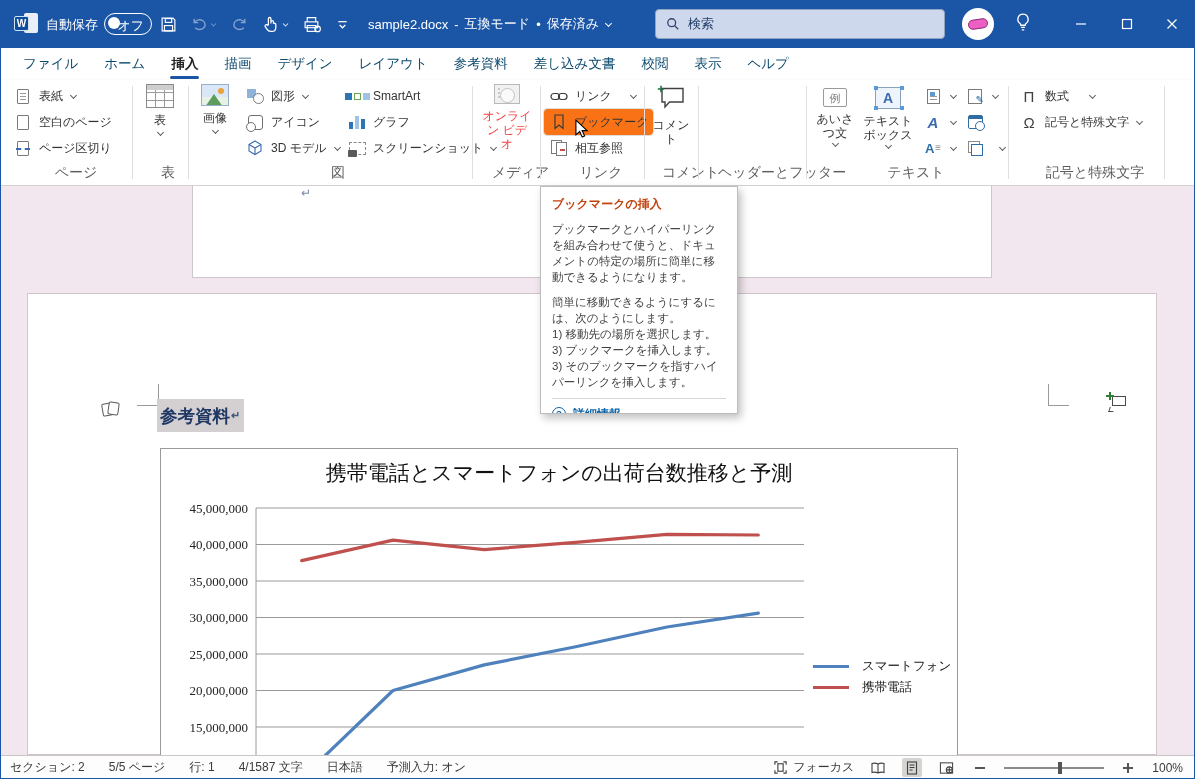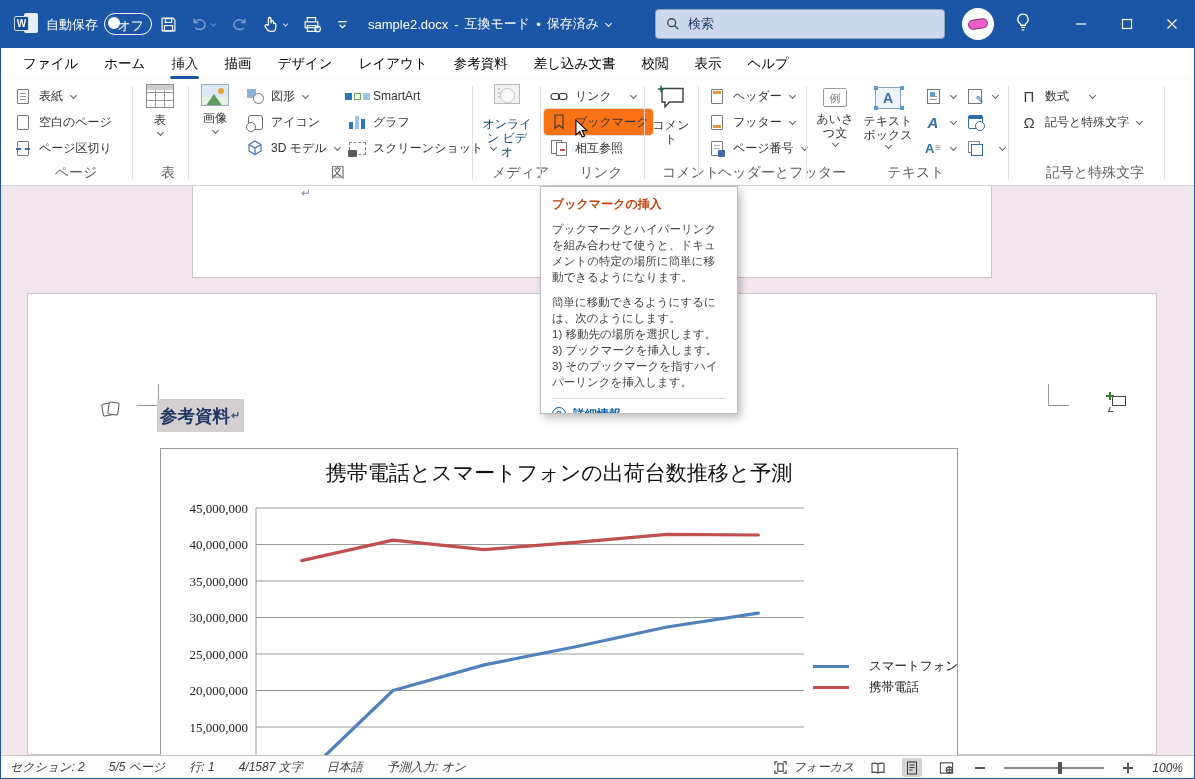--- a/index.html
+++ b/index.html
@@ -32,22 +32,22 @@
   .searchbox{position:absolute;left:655px;top:9px;width:290px;height:30px;background:#cdd8ec;border:1px solid #90a2c2;
       border-radius:4px;display:flex;align-items:center;gap:8px;padding:0 10px;color:#1f3a66;font-size:13px;}
   .avatar{position:absolute;left:962px;top:8px;width:32px;height:32px;border-radius:50%;background:#fff;overflow:hidden;}
   .avatar .blob{position:absolute;left:6px;top:11px;width:20px;height:10px;background:#ec5fc4;border:1px solid #8c2a77;border-radius:5px;transform:rotate(-8deg);}
   .bulb{position:absolute;left:1014px;top:13px;}
   .wbtn{position:absolute;top:0;width:46px;height:48px;display:flex;align-items:center;justify-content:center;}
 
   
   .tabrow{position:absolute;left:0;top:48px;width:1195px;height:32px;background:#fff;}
   .tabs{position:absolute;left:10px;top:0;height:32px;display:flex;}
-  .tab{padding:0 13px;height:32px;display:flex;align-items:center;font-size:13.5px;color:#000000;position:relative;white-space:nowrap;}
-  .tab.active{color:#222;font-weight:normal;}
+  .tab{padding:0 13px;height:32px;display:flex;align-items:center;font-size:13.5px;color:#0c4a6e;position:relative;white-space:nowrap;}
+  .tab.active{color:#222;font-weight:bold;}
   .tab.active::after{content:"";position:absolute;left:12px;right:12px;bottom:1px;height:3px;background:#1b55a6;border-radius:2px;}
   .actbtn{position:absolute;top:52px;height:26px;border:1px solid #8a8a8a;border-radius:4px;background:#fff;
       display:flex;align-items:center;gap:5px;padding:0 9px;font-size:12.5px;color:#333;white-space:nowrap;}
   .actbtn.blue{background:#1e62b4;border-color:#1e62b4;color:#fff;}
   .chev-d{width:7px;height:7px;position:relative;display:inline-block;}
   .chev-d::before{content:"";position:absolute;top:0;left:1px;width:4px;height:4px;
       border-right:1.2px solid #5f5f5f;border-bottom:1.2px solid #5f5f5f;transform:rotate(45deg);}
   .actbtn.blue .chev-d::before{border-color:#fff;}
 
   
@@ -55,21 +55,21 @@
       border-bottom:1px solid #d4d2d0;box-shadow:0 1px 3px rgba(0,0,0,.10);}
   .grp{position:absolute;top:0;height:105px;}
   .grp-label{position:absolute;bottom:3px;left:16px;right:0;text-align:center;font-size:14px;color:#605e5c;white-space:nowrap;}
   .vsep{position:absolute;top:6px;bottom:6px;width:1px;background:#e1dfdd;}
   .col{position:absolute;top:3px;display:flex;flex-direction:column;}
   .rrow{height:26px;display:flex;align-items:center;gap:6px;padding:0 5px;border-radius:3px;font-size:12px;color:#333;white-space:nowrap;}
   .rrow.hov{background:#f97316;outline:1px solid #e0dedc;}
   .rrow .chev-d{margin-left:1px;}
   .bigbtn{position:absolute;top:4px;display:flex;flex-direction:column;align-items:center;font-size:12px;color:#333;text-align:center;border-radius:3px;line-height:14px;}
   .bigbtn .bl{margin-top:5px;}
-  .disabled-btn{color:#0c4a6e;gap:8px;}
+  .disabled-btn{color:#ef4444;}
   .collapse{position:absolute;left:1166px;top:148px;}
 
   
   .icw{display:flex;align-items:center;justify-content:center;width:20px;height:20px;flex:none;}
   .pg{width:12px;height:15px;border:1px solid #7a7a7a;background:#fff;position:relative;border-radius:1px;}
   .pg.lines::before{content:"";position:absolute;left:2px;right:2px;top:3px;height:8px;
       background:repeating-linear-gradient(#9a9a9a 0 1px,transparent 1px 3px);}
   .pg.brk::after{content:"";position:absolute;left:-2px;right:-2px;top:6px;border-top:2px dashed #3b6cb0;}
   .pg.hdr::before{content:"";position:absolute;left:1px;right:1px;top:1px;height:3px;background:#e8973d;}
   .pg.ftr::before{content:"";position:absolute;left:1px;right:1px;bottom:1px;height:3px;background:#e8973d;}
@@ -149,26 +149,26 @@
   .cmt-new .plus::before{content:"";position:absolute;left:3px;top:0;width:2px;height:8px;background:#2f7d32;}
   .cmt-new .plus::after{content:"";position:absolute;left:0;top:3px;width:8px;height:2px;background:#2f7d32;}
   .heading{position:absolute;left:157px;top:213px;height:33px;background:#d4d0d2;display:flex;align-items:center;padding:0 4px 0 3px;
       font-family:"Liberation Serif",serif;font-weight:bold;font-size:17.5px;color:#1f3864;white-space:nowrap;}
   .heading .pilcrow{font-size:11px;color:#44597e;margin-left:1px;}
 
   
   .chartframe{position:absolute;left:160px;top:262px;width:798px;height:307px;background:#fff;border:1px solid #9a9a9a;border-bottom:none;}
   .charttitle{position:absolute;left:0;right:0;top:10px;text-align:center;font-family:"Liberation Serif",serif;font-size:21px;color:#111;white-space:nowrap;}
   .legend{position:absolute;left:652px;top:207px;font-family:"Liberation Serif",serif;font-size:12.5px;color:#222;}
-  .legend .ent{display:flex;align-items:center;gap:20px;height:21px;white-space:nowrap;}
+  .legend .ent{display:flex;align-items:center;gap:13px;height:21px;white-space:nowrap;}
   .legend .sw{width:36px;height:3px;flex:none;}
 
   
   .statusbar{position:absolute;left:0;top:755px;width:1195px;height:24px;background:#fdfdfd;border-top:1px solid #c9c7c5;
-      display:flex;align-items:center;font-size:12px;color:#3a3a3a;z-index:50;font-style:italic;}
+      display:flex;align-items:center;font-size:12px;color:#3a3a3a;z-index:50;}
   .sb-left{display:flex;gap:24px;margin-left:10px;}
   .sb-left span{white-space:nowrap;}
   .sb-right{position:absolute;right:12px;display:flex;align-items:center;gap:14px;}
   .sb-btn{display:flex;align-items:center;gap:5px;white-space:nowrap;}
   .sb-ic{display:flex;align-items:center;justify-content:center;width:20px;height:19px;border-radius:2px;}
   .sb-ic.active{background:#d6d4d2;}
   .zoomtrack{width:100px;height:2px;background:#8a8a8a;position:relative;}
   .zoomknob{position:absolute;left:54px;top:-5px;width:4px;height:12px;background:#555;}
   .zline{width:10px;height:2px;background:#555;}
   .zplus{position:relative;width:10px;height:10px;}
@@ -464,43 +464,20 @@
             <path d="M4 1.2 V7.8 M0.8 4.5 H7.2" stroke="#1e7145" stroke-width="1.6"></path>
           </svg>
         </span>
         <span class="bl">コメント</span>
       </div>
       <div class="grp-label">コメント</div>
     </div>
     <div class="vsep" style="left:698px"></div>
 
     <div class="grp" style="left:702px;width:102px">
-      <div class="col" style="left:0">
-        <div class="rrow">
-          <span class="icw">
-              <span class="pg hdr"></span>
-            </span>
-          <span>ヘッダー</span>
-            <span class="chev-d"></span>
-        </div>
-        <div class="rrow">
-          <span class="icw">
-              <span class="pg ftr"></span>
-            </span>
-          <span>フッター</span>
-            <span class="chev-d"></span>
-        </div>
-        <div class="rrow">
-          <span class="icw">
-              <span class="pg num"></span>
-            </span>
-          <span>ページ番号</span>
-            <span class="chev-d"></span>
-        </div>
-      </div>
       <div class="grp-label">ヘッダーとフッター</div>
     </div>
     <div class="vsep" style="left:806px"></div>
 
     <div class="grp" style="left:810px;width:196px">
       <div class="bigbtn" style="left:2px;width:46px">
         <span class="ic-box例" style="margin-top:4px">例</span>
         <span class="bl" style="width:44px">あいさつ文</span>
         <span class="chev-d" style="margin-top:1px"></span>
       </div>

